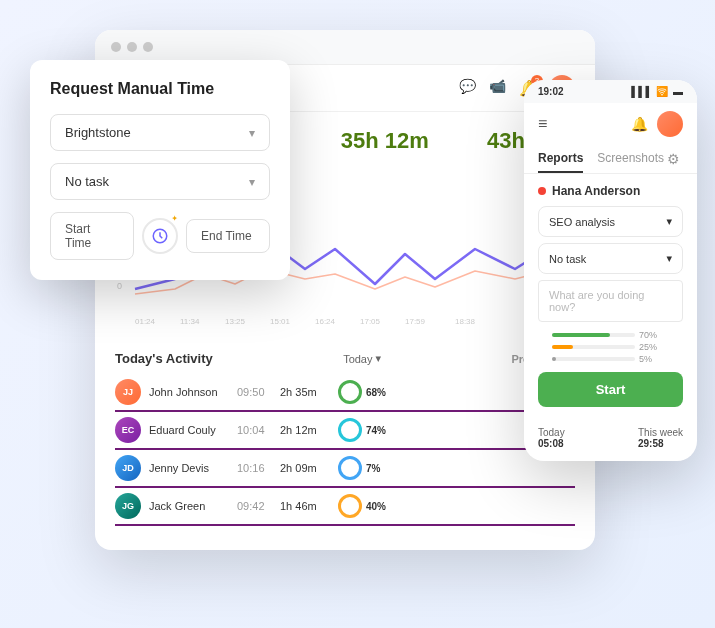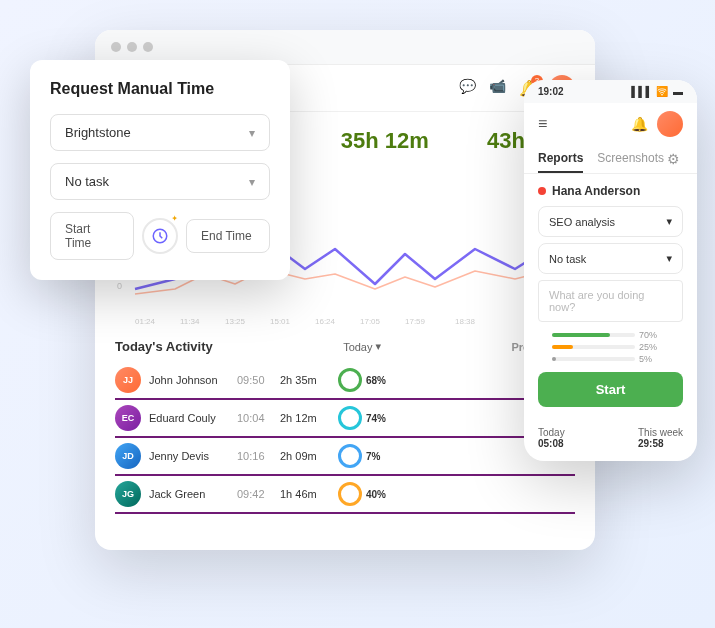--- a/index.html
+++ b/index.html
@@ -176,21 +176,21 @@
       padding: 0 20px;
     }
 
     .chart-svg {
       width: 100%;
       height: 100%;
     }
 
     
     .activity-section {
-      margin-top: 10px;
+      margin-top: 22px;
     }
 
     .section-header {
       display: flex;
       justify-content: space-between;
       align-items: center;
       margin-bottom: 8px;
     }
 
     .section-title {

